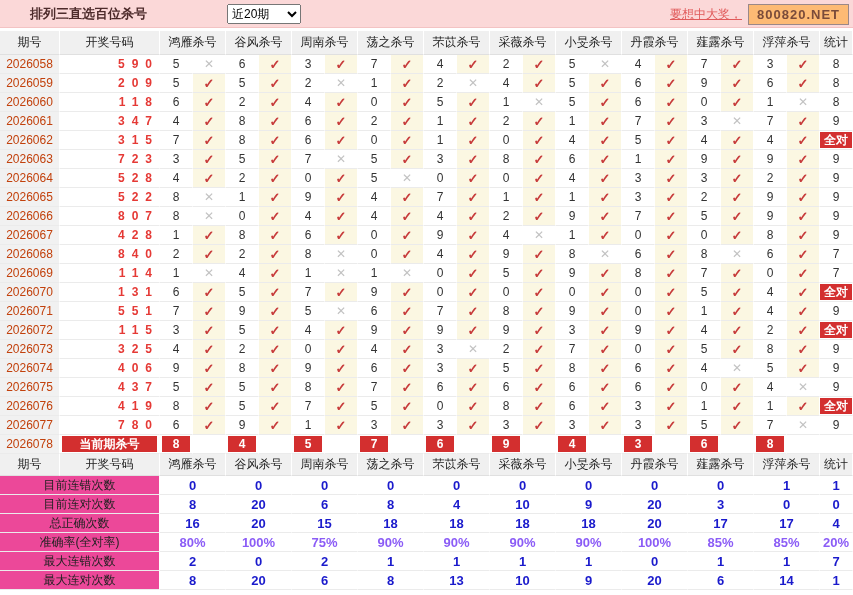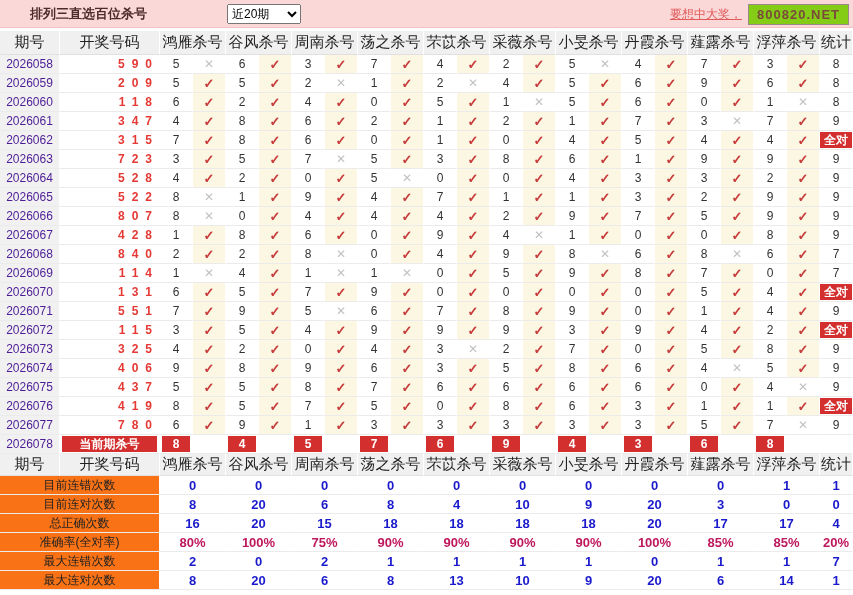--- a/index.html
+++ b/index.html
@@ -9,50 +9,50 @@
 
   
   .topbar { height: 28px; background: #fbd8d8; border-bottom: 1px solid #f3c3c3;
             display: flex; align-items: center; position: relative; }
   .topbar .title { font-weight: bold; color: #4d2b2b; margin-left: 30px; font-size: 13px; }
   .topbar select { margin-left: 80px; width: 74px; height: 20px; font-size: 12px;
                    font-family: "Liberation Sans", sans-serif; }
   .topbar .right { position: absolute; right: 4px; top: 0; height: 28px;
                    display: flex; align-items: center; }
   .promo { color: #e05a5a; text-decoration: underline; font-size: 12px; margin-right: 6px; cursor: pointer; }
-  .sitebox { border: 1px solid #9b8888; background: #84cc16; color: #7a4b3a; font-weight: bold;
+  .sitebox { border: 1px solid #9b8888; background: #fdba74; color: #7a4b3a; font-weight: bold;
              font-size: 13px; padding: 2px 8px; letter-spacing: 1px; }
 
   
   .gap { height: 3px; background: #fff; }
   table { border-collapse: separate; border-spacing: 0; table-layout: fixed; width: 853px; }
   td, th { border-right: 1px solid #fff; border-bottom: 1px solid #ebebeb;
            text-align: center; overflow: hidden; white-space: nowrap; }
   thead th { background: #f0f0f0; height: 24px; font-weight: normal; color: #222;
-             font-size: 15px; border-bottom: 1px solid #e0e0e0; }
+             font-size: 12px; border-bottom: 1px solid #e0e0e0; }
   tbody td { height: 19px; font-size: 12px; }
-  td.pid { background: #f1f1f1; color: #4c1d95; }
+  td.pid { background: #f1f1f1; color: #c2410c; }
   td.draw { color: #e53935; font-weight: bold; letter-spacing: 7px; text-indent: 7px; text-align: right; }
   td.num { background: #fff; color: #333; }
   td.mark-ok { background: #fbf7e2; }
   td.mark-no { background: #fff; }
   .check { color: #c73b3b; font-weight: bold; font-size: 13px; }
   .cross { color: #c2c2c2; font-size: 12px; }
   td.total { color: #333; }
   .badge { display: block; margin: 1px 2px; background: #d32f2f; color: #fff;
            font-weight: bold; line-height: 16px; font-size: 12px; letter-spacing: 0; text-indent: 0; }
   td.quandui { padding: 0; }
   td.quandui .badge { margin: 1px 0; }
 
   
   .stats thead th { height: 22px; }
   .stats td { height: 19px; }
-  td.slabel { background: #f97316; color: #222; }
+  td.slabel { background: #ec4899; color: #222; }
   td.sval { color: #1a1acc; font-weight: bold; font-size: 13px; }
-  td.sval.pct { color: #be185d; }
+  td.sval.pct { color: #8b5cf6; }
 </style>
 </head>
 <body>
 
 <div id="app">
   <div class="topbar">
     <span class="title">排列三直选百位杀号</span>
     <select>
       <option>近20期</option>
     </select>

